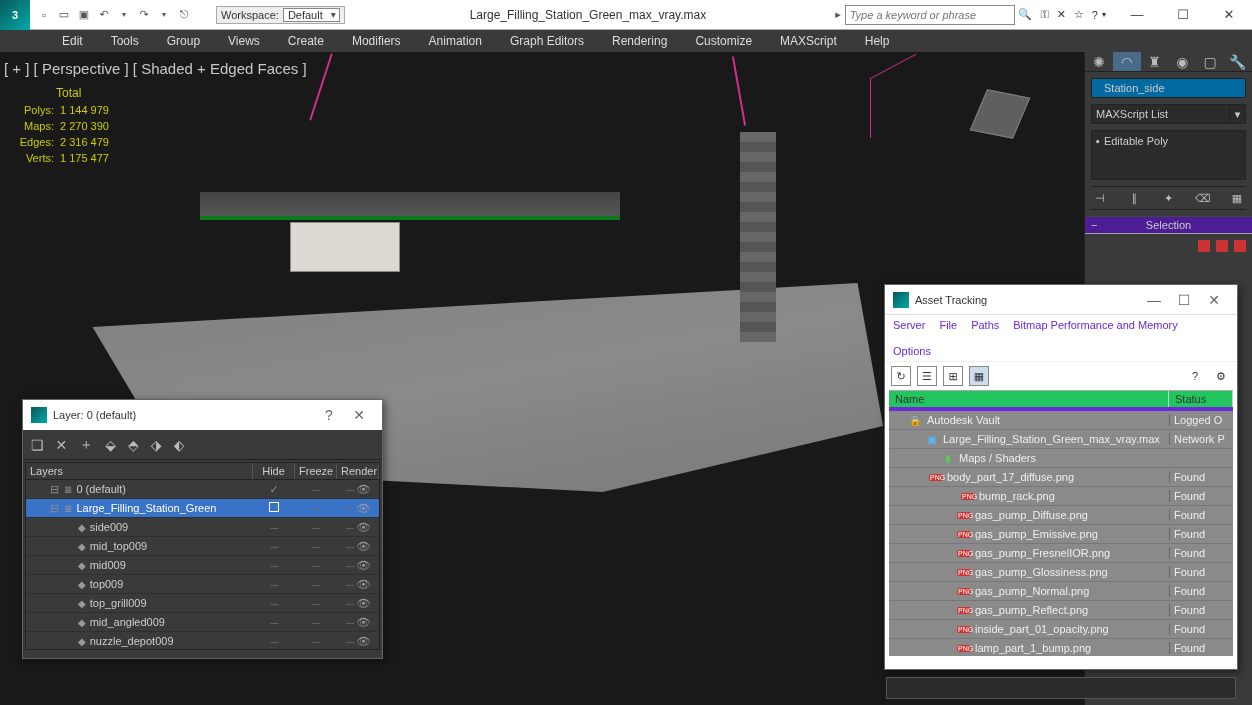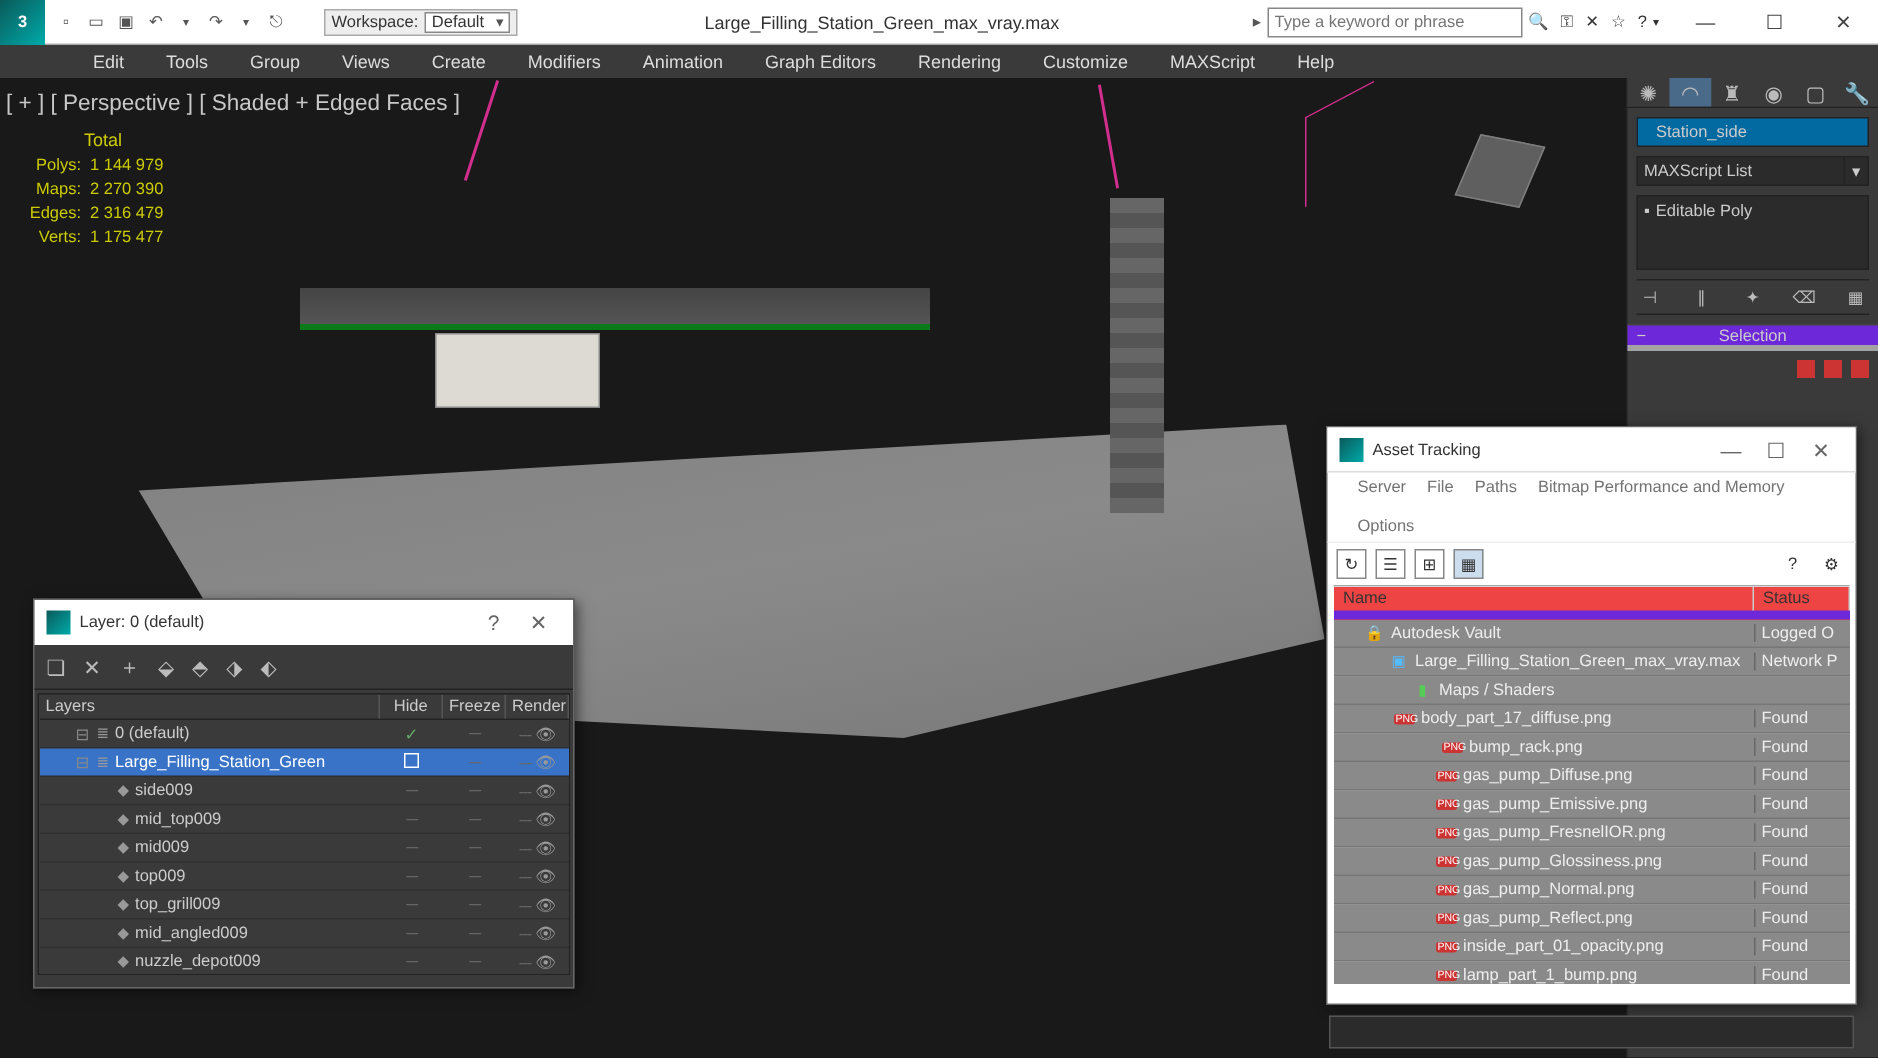--- a/index.html
+++ b/index.html
@@ -7,21 +7,21 @@
 
 .titlebar{height:30px;background:#fff;display:flex;align-items:center;border-bottom:1px solid #aaa;color:#333}
 .app-ico{width:30px;height:30px;background:linear-gradient(135deg,#0a5a5a,#0aa);display:flex;align-items:center;justify-content:center;color:#fff;font-weight:bold}
 .qat{display:flex;align-items:center;height:100%;padding:0 4px}
 .qat .ico{width:20px;height:20px;display:flex;align-items:center;justify-content:center;color:#555;cursor:pointer}
 .workspace{margin-left:18px;display:flex;align-items:center;gap:4px;border:1px solid #aaa;padding:1px 4px;background:#eee}
 .workspace .dd{border:1px solid #888;padding:0 16px 0 4px;font-size:11px;background:#fff;position:relative}
 .workspace .dd:after{content:"▾";position:absolute;right:3px;top:0;font-size:10px;color:#555}
 .title-text{flex:1;text-align:center;font-size:12px;color:#333}
 .search-wrap{display:flex;align-items:center;margin-right:8px}
-.search-box{border:1px solid #888;width:170px;height:20px;padding:0 4px;font-size:11px;color:#888}
+.search-box{border:1px solid #888;font-style:italic;width:170px;height:20px;padding:0 4px;font-size:11px;color:#888}
 .title-ctl{display:flex;height:100%;margin-left:auto}
 .title-ctl .btn{width:46px;display:flex;align-items:center;justify-content:center;color:#444;cursor:pointer;font-size:13px}
 
 .menubar{height:22px;background:#3a3a3a;display:flex;align-items:center;padding-left:48px}
 .menubar .mi{padding:0 14px;color:#ddd;height:100%;display:flex;align-items:center;cursor:pointer;font-size:12px}
 
 .vp{position:absolute;left:0;right:0;top:52px;bottom:4px}
 .vp-label{position:absolute;left:4px;top:8px;color:#c8c8c8;font-size:15px}
 .stats{position:absolute;left:14px;top:34px}
 .stats .hdr{color:#cc0;font-size:12px;margin-bottom:2px;margin-left:42px}
@@ -35,21 +35,21 @@
 .cmd .tabs .t{flex:1;display:flex;align-items:center;justify-content:center;background:#3a3a3a;color:#bbb;font-size:14px}
 .inp{margin:6px;background:#0369a1;border:1px solid #222;height:20px;display:flex;align-items:center;padding:0 12px;color:#ccc}
 .dd2{margin:0 6px 6px;display:flex}
 .dd2 .b{flex:1;background:#2b2b2b;border:1px solid #222;height:20px;display:flex;align-items:center;padding:0 4px}
 .dd2 .ar{width:16px;background:#2b2b2b;border:1px solid #222;border-left:none;display:flex;align-items:center;justify-content:center}
 .stack{margin:0 6px 6px;background:#2b2b2b;border:1px solid #222;height:50px;padding:4px}
 .stack .it{display:flex;align-items:center;gap:4px}
 .stack-btns{display:flex;justify-content:space-between;margin:0 6px;padding:2px 0;border-top:1px solid #222;border-bottom:1px solid #222}
 .stack-btns .b{width:18px;height:18px;color:#bbb;display:flex;align-items:center;justify-content:center}
 .rollout{margin-top:6px}
-.roll-hd{background:#6d28d9;display:flex;align-items:center;justify-content:center;height:18px;color:#ccc;position:relative;border-top:1px solid #444;border-bottom:4px solid #a3a3a3}
+.roll-hd{background:#4c1d95;display:flex;align-items:center;justify-content:center;height:18px;color:#ccc;position:relative;border-top:1px solid #444;border-bottom:1px solid #a3a3a3}
 .roll-hd:before{content:"−";position:absolute;left:6px}
 .sel-row{display:flex;gap:6px;padding:6px;align-items:center;justify-content:flex-end}
 .cube{width:12px;height:12px;background:#c33}
 
 .scene{position:absolute;left:50px;top:100px;width:850px;height:340px}
 .scene .ground{position:absolute;left:0;right:0;bottom:0;height:220px;background:linear-gradient(170deg,#808080 0%,#8a8a8a 50%,#797979 100%);clip-path:polygon(5% 25%,95% 5%,98% 70%,65% 100%,15% 90%)}
 .scene .canopy{position:absolute;left:150px;top:40px;width:420px;height:28px;background:linear-gradient(#444,#555);border-bottom:4px solid #0a7a1a}
 .scene .bldg{position:absolute;left:240px;top:70px;width:110px;height:50px;background:#dcdad2;border:1px solid #888}
 .scene .tower{position:absolute;left:690px;top:-20px;width:36px;height:210px;background:repeating-linear-gradient(#666 0 10px,#555 10px 20px)}
 .pink{position:absolute;border:1px solid #f3a;opacity:.8}
@@ -73,26 +73,26 @@
 .lrow .c:first-child{flex:1;display:flex;align-items:center;gap:4px}
 .lrow .c:not(:first-child){width:42px;text-align:center;color:#777}
 .lind{width:10px;color:#888}
 .lico{font-size:10px;color:#999}
 .dash{color:#666;letter-spacing:-1px}
 .check{color:#6a6}
 .eye{color:#999}
 
 .asset-win{right:14px;top:284px;width:354px;height:386px;background:#fff;color:#333}
 .asset-win .win-title{background:#fff;border-bottom:1px solid #ddd}
-.amenu{display:flex;flex-wrap:wrap;padding:4px 20px;gap:14px;color:#737373;font-size:12px;border-bottom:1px solid #eee}
+.amenu{display:flex;flex-wrap:wrap;padding:4px 8px;gap:14px;color:#6d28d9;font-size:12px;border-bottom:1px solid #eee}
 .atb{height:28px;display:flex;align-items:center;padding:0 6px;gap:6px}
 .atb .b{width:20px;height:20px;border:1px solid #888;display:flex;align-items:center;justify-content:center;font-size:11px;cursor:pointer}
 .atb .b.act{background:#cde}
 .atbl{overflow:auto;height:266px;border-top:1px solid #aaa;margin:0 4px 4px}
-.atbl .hd{display:flex;background:#ef4444;border-bottom:6px solid #6d28d9;position:sticky;top:0}
+.atbl .hd{display:flex;background:#22c55e;border-bottom:4px solid #6d28d9;position:sticky;top:0}
 .atbl .hd .c{padding:2px 6px;border-right:1px solid #ccc}
 .atbl .hd .c:first-child{flex:1}
 .atbl .hd .c:last-child{width:64px}
 .arow{display:flex;align-items:center;height:19px;background:#8a8a8a;color:#eee;border-bottom:1px solid #777}
 .arow .c{padding:0 4px;overflow:hidden;white-space:nowrap}
 .arow .c:first-child{flex:1;display:flex;align-items:center;gap:4px}
 .arow .c:last-child{width:64px;border-left:1px solid #666}
 .aico{width:14px;text-align:center;font-size:10px}
 .png{background:#c33;color:#fff;font-size:7px;padding:0 1px;border-radius:2px}
 .status-input{position:absolute;bottom:6px;left:886px;right:16px;height:22px;border:1px solid #555;background:#2b2b2b}

